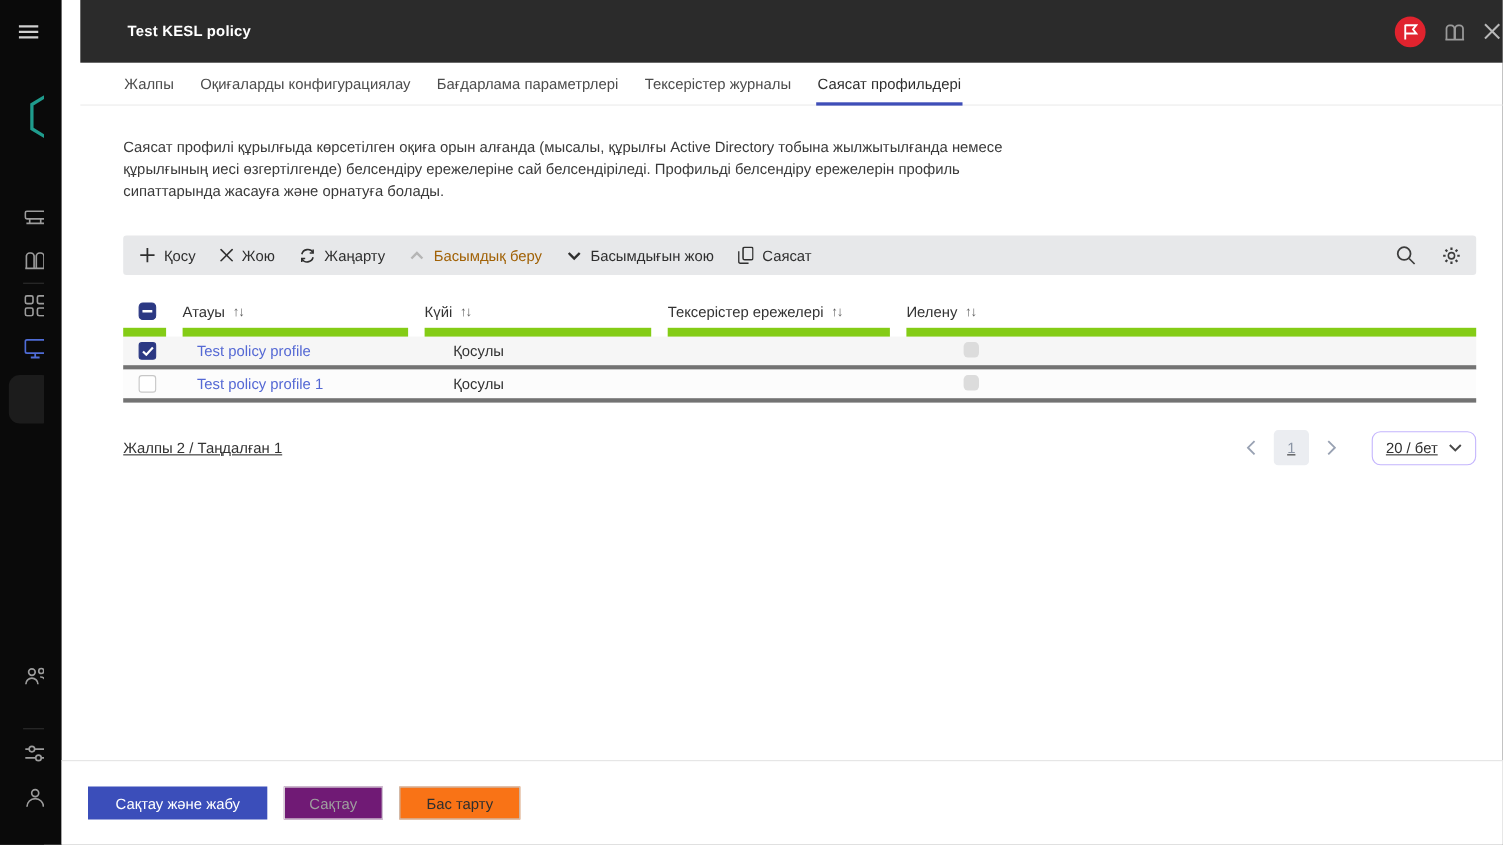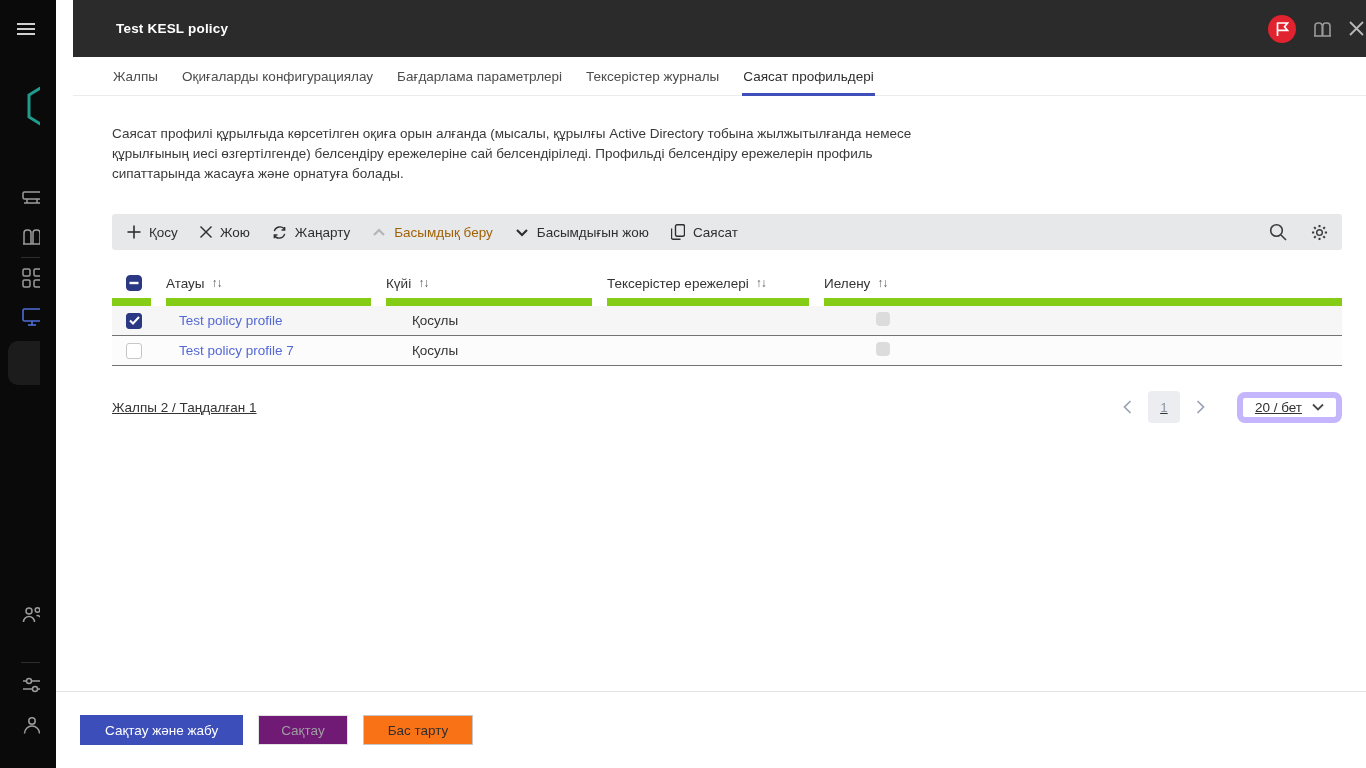--- a/index.html
+++ b/index.html
@@ -35,37 +35,37 @@
   .tbtn { display:flex; align-items:center; gap:8px; color:#2f2f2f; cursor:pointer; white-space:nowrap; }
   .tbtn.disabled { color:#a16207; cursor:default; }
   .toolbar-right { margin-left:auto; display:flex; align-items:center; gap:24px; }
   
   .table { margin-top:18px; }
   .thead, .trow { display:grid; grid-template-columns:39px 205px 206px 202px 1fr; column-gap:15px; align-items:center; }
   .thead { height:38px; }
   .th { height:100%; display:flex; align-items:center; gap:7px; border-bottom:8px solid #84cc16; color:#333; }
   .th.cb-col { padding-left:14px; }
   .sort { font-size:12px; color:#5c5c5c; letter-spacing:-1px; cursor:pointer; }
-  .trow { height:30px; border-bottom:1px solid #737373;gap:28px; }
+  .trow { height:30px; border-bottom:4px solid #737373;gap:28px; }
   .trow.selected { background:#f6f6f6; }
   .trow.plain { background:#fcfcfc; }
   .cell-cb { padding-left:14px; display:flex; align-items:center; }
   .link { color:#5468d4; cursor:pointer; }
   .status { color:#333; }
   .cb { width:16px; height:16px; border-radius:3px; border:1px solid #c7c7c7; background:#fff; display:flex; align-items:center; justify-content:center; cursor:pointer; }
   .cb.filled { background:#2b3883; border-color:#2b3883; }
   .cb.header { border-radius:4px; }
   .mini-square { width:14px; height:14px; border-radius:4px; background:#dcdcdc; }
   
   .table-footer { margin-top:25px; display:flex; align-items:center;text-decoration:underline; }
   .summary { color:#333; }
   .pagination { margin-left:auto; display:flex; align-items:center; gap:16px; }
   .page-chevron { cursor:pointer; display:flex; align-items:center; }
   .page-box { width:32px; height:32px; border-radius:4px; background:#ebedf1; color:#8b95a5; display:flex; align-items:center; justify-content:center; cursor:pointer; }
-  .page-size { margin-left:16px; height:31px; padding:0 12px; border:6px solid #c4b5fd; border-radius:8px; display:flex; align-items:center; gap:10px; color:#2f2f2f; cursor:pointer; background:#fff; }
+  .page-size { margin-left:16px; height:31px; padding:0 12px; border:1px solid #c4b5fd; border-radius:8px; display:flex; align-items:center; gap:10px; color:#2f2f2f; cursor:pointer; background:#fff; }
   
   .action-bar { position:absolute; left:0; right:0; bottom:0; height:77px; border-top:1px solid #e4e4e4; background:#fff; display:flex; align-items:center; padding-left:24px; gap:15px; }
   .btn { height:30px; border-radius:0; display:flex; align-items:center; justify-content:center; padding:0 24px; cursor:pointer; border:1px solid transparent; }
   .btn-primary { background:#3b4eba; color:#fff; }
   .btn-disabled { background:#701a75; border-color:#e2e2e2; color:#9f9f9f; cursor:default; padding:0 22px; }
   .btn-outline { background:#f97316; border-color:#c6c6c6; color:#2f2f2f; }
   svg { display:block; }
 </style>
 </head>
 <body>
@@ -297,21 +297,21 @@
         <div><span class="link">Test policy profile</span></div>
         <div><span class="status">Қосулы</span></div>
         <div></div>
         <div><span class="mini-square" style="display:inline-block"></span></div>
       </div>
 
       <div class="trow plain">
         <div class="cell-cb">
           <div class="cb"></div>
         </div>
-        <div><span class="link">Test policy profile 7</span></div>
+        <div><span class="link">Test policy profile 1</span></div>
         <div><span class="status">Қосулы</span></div>
         <div></div>
         <div><span class="mini-square" style="display:inline-block"></span></div>
       </div>
     </div>
 
     <div class="table-footer">
       <span class="summary">Жалпы 2 / Таңдалған 1</span>
       <div class="pagination">
         <div class="page-chevron">

